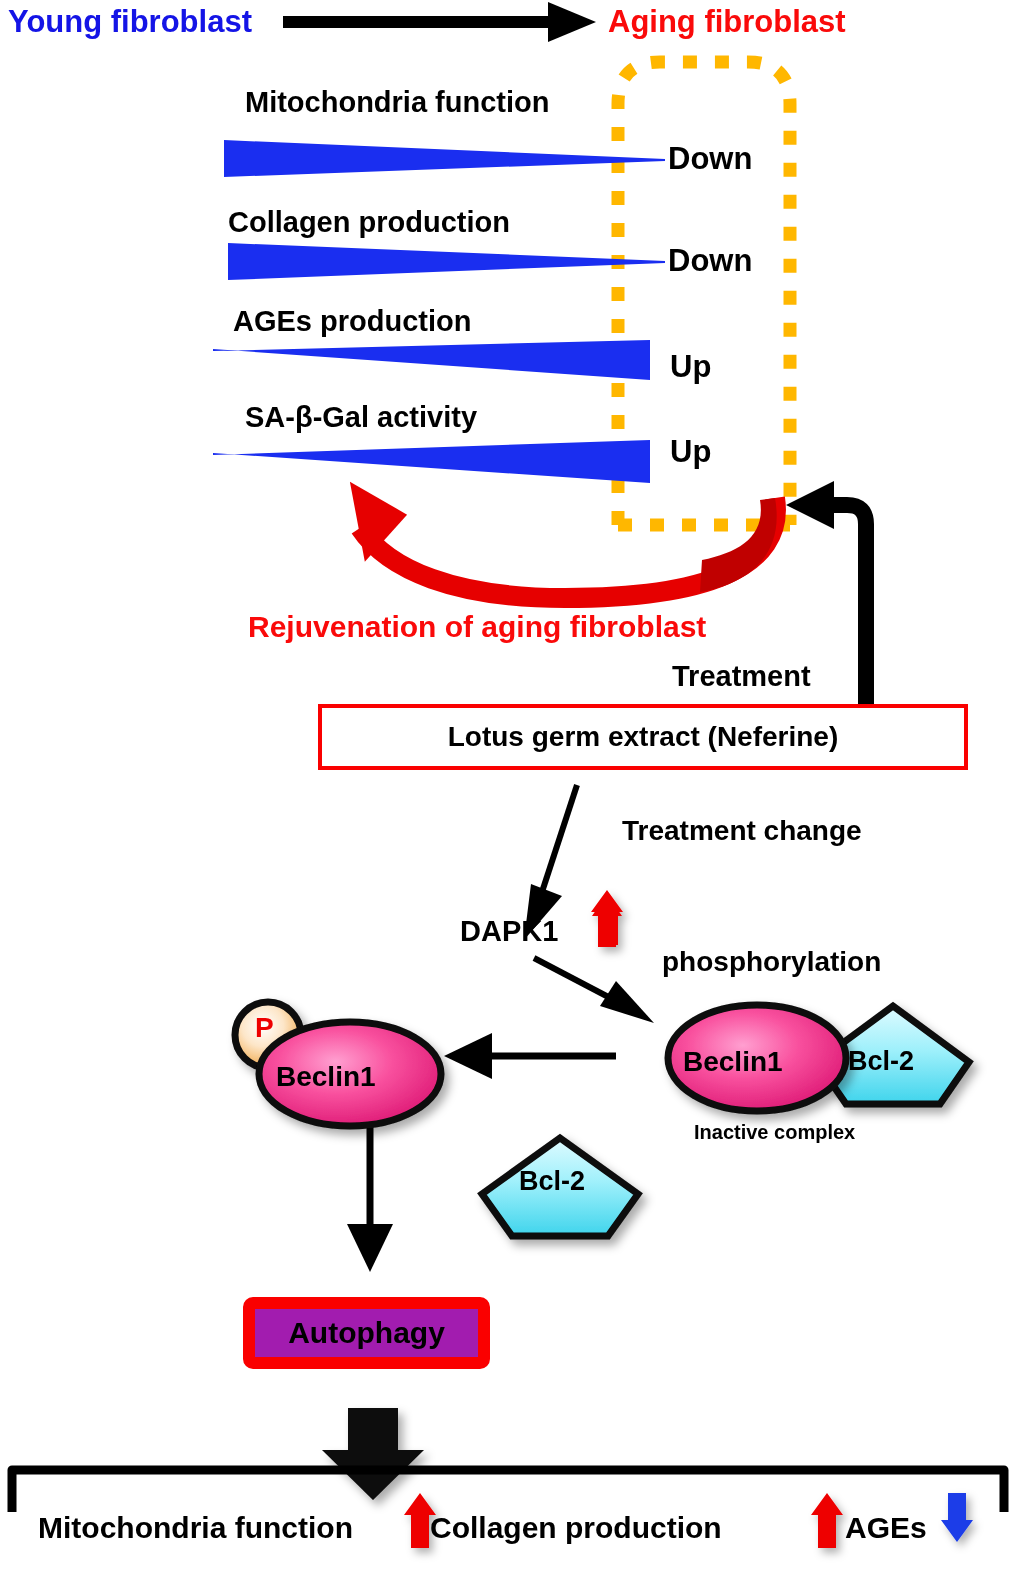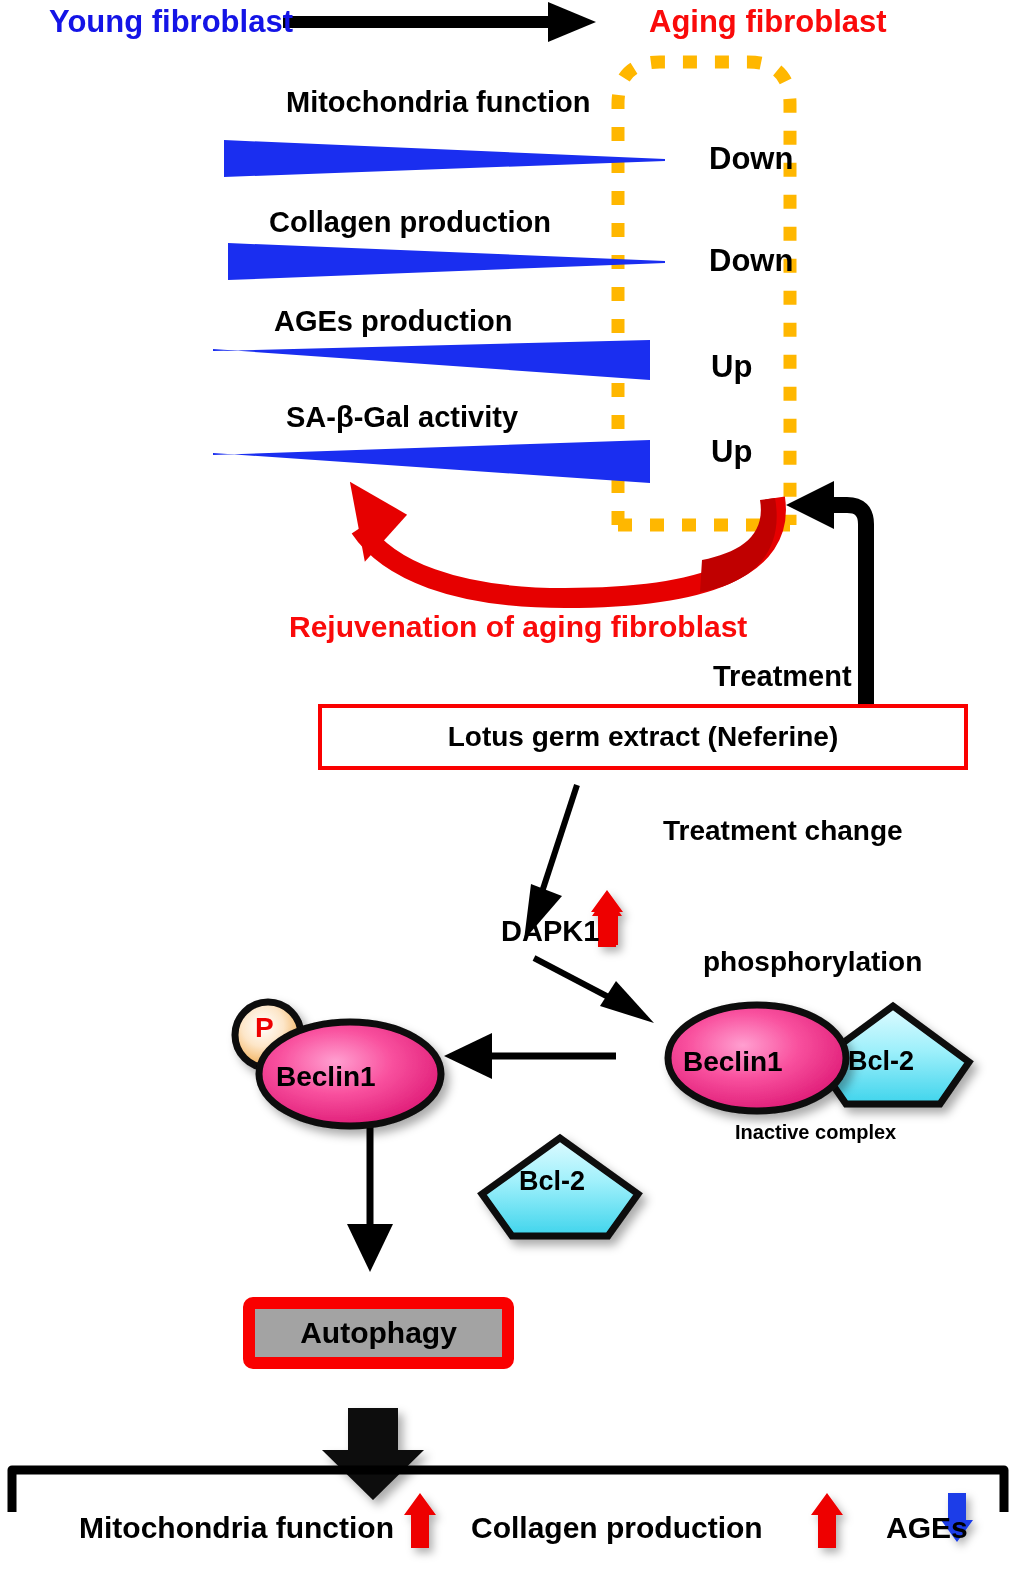--- a/index.html
+++ b/index.html
@@ -24,21 +24,20 @@
     height: 1594px;
     pointer-events: none;
   }
   .txt {
     position: absolute;
     font-family: "Liberation Sans", sans-serif;
     font-weight: bold;
     color: #000000;
     white-space: nowrap;
     line-height: 1;
-    margin-left: 41px;
   }
   .young {
     left: 8px; top: 6px;
     font-size: 31px;
     color: #1414e6;
   }
   .aging {
     left: 608px; top: 6px;
     font-size: 31px;
     color: #fa0a0a;
@@ -84,24 +83,24 @@
     color: #000;
     white-space: nowrap;
   }
   .epigenetic { left: 622px; top: 817px; font-size: 28px; }
   .dapk1 { left: 460px; top: 917px; font-size: 29px; }
   .phospho { left: 662px; top: 948px; font-size: 28px; }
   .inactive { left: 694px; top: 1122px; font-size: 20px; }
   .autoph-box {
     position: absolute;
     left: 243px; top: 1297px;
-    width: 271px; height: 72px;
+    width: 247px; height: 72px;
     border: 12px solid #fa0000;
     border-radius: 10px;
-    background: #a3a3a3;
+    background: #a21caf;
     box-sizing: border-box;
   }
   .autoph-txt {
     position: absolute;
     left: 0; top: 0;
     width: 100%; height: 100%;
     display: flex;
     align-items: center;
     justify-content: center;
     font-size: 30px;

